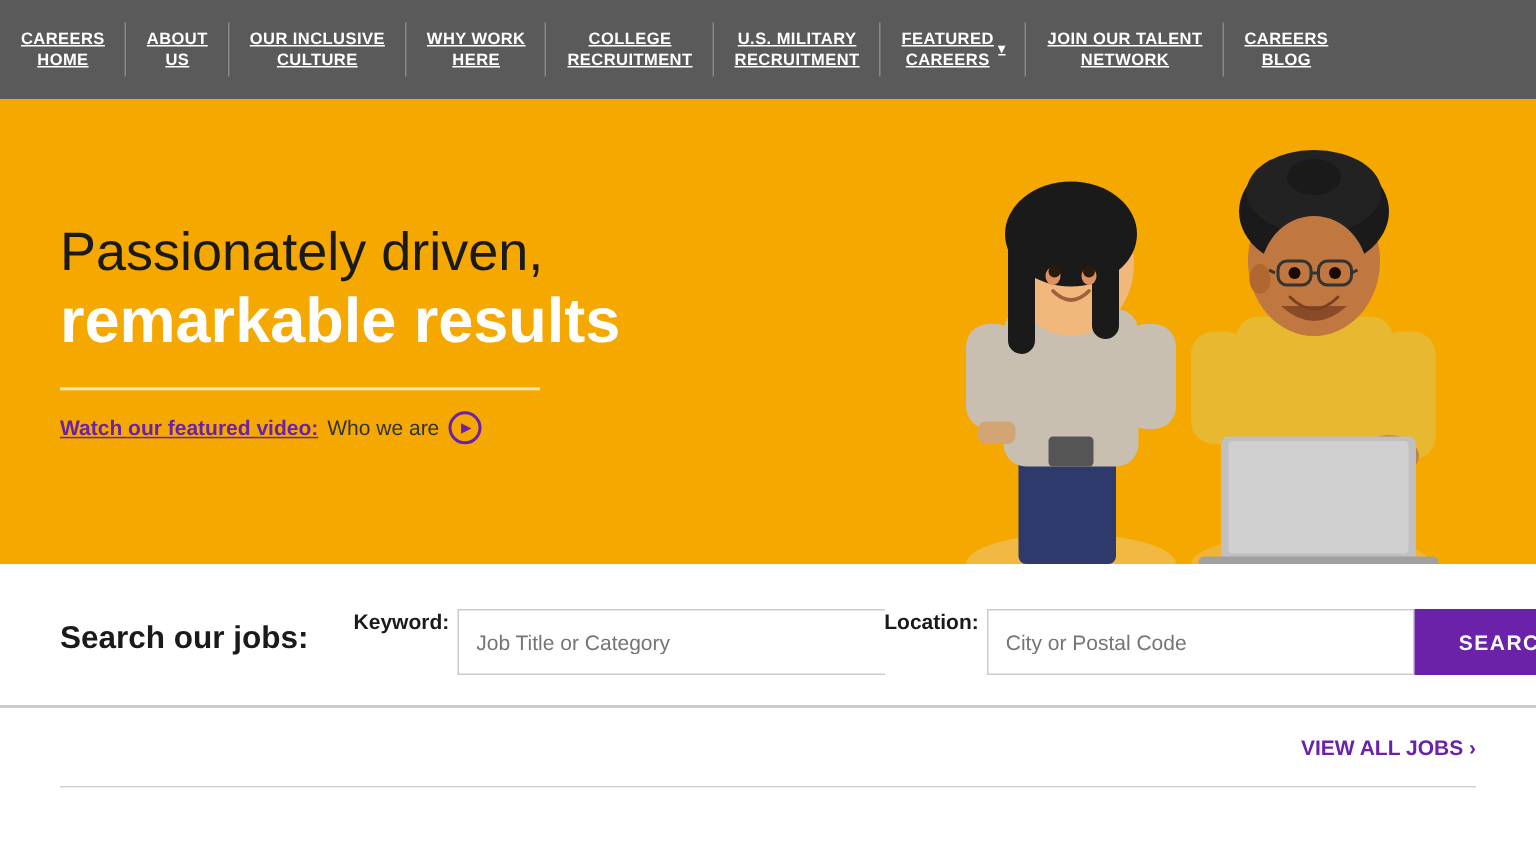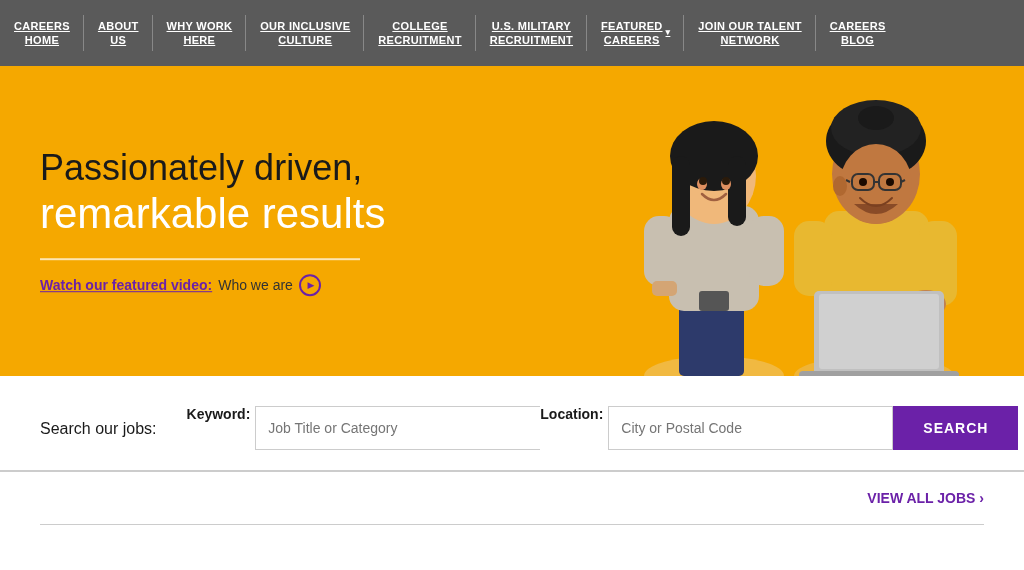--- a/index.html
+++ b/index.html
@@ -64,21 +64,21 @@
     }
     .hero-line1 {
       font-size: 36px;
       font-weight: 400;
       color: #1a1a1a;
       line-height: 1.2;
       font-style: normal;
     }
     .hero-line2 {
       font-size: 42px;
-      font-weight: 400;
+      font-weight: 700;
       color: #fff;
       line-height: 1.2;
     }
     .hero-divider {
       width: 320px;
       height: 2px;
       background: #fff;
       margin: 18px 0 14px 0;
       opacity: 0.7;
     }
@@ -127,22 +127,22 @@
     
     .search-section {
       padding: 30px 40px 20px 40px;
       display: flex;
       align-items: flex-end;
       gap: 0;
       border-bottom: 2px solid #ccc;
       margin-bottom: 10px;
     }
     .search-label {
-      font-size: 16px;
-      font-weight: 400;
+      font-size: 21px;
+      font-weight: 700;
       color: #1a1a1a;
       white-space: nowrap;
       margin-right: 30px;
       padding-bottom: 12px;
     }
     .search-fields {
       display: flex;
       align-items: flex-end;
       gap: 0;
       flex: 1;
@@ -206,24 +206,24 @@
 <body>
 
 <nav>
   <div class="nav-item">
     <span>CAREERS<br>HOME</span>
   </div>
   <div class="nav-item">
     <span>ABOUT<br>US</span>
   </div>
   <div class="nav-item">
+    <span>OUR INCLUSIVE<br>CULTURE</span>
+  </div>
+  <div class="nav-item">
     <span>WHY WORK<br>HERE</span>
-  </div>
-  <div class="nav-item">
-    <span>OUR INCLUSIVE<br>CULTURE</span>
   </div>
   <div class="nav-item">
     <span>COLLEGE<br>RECRUITMENT</span>
   </div>
   <div class="nav-item">
     <span>U.S. MILITARY<br>RECRUITMENT</span>
   </div>
   <div class="nav-item">
     <span>FEATURED<br>CAREERS</span>
     <span class="chevron">▾</span>

